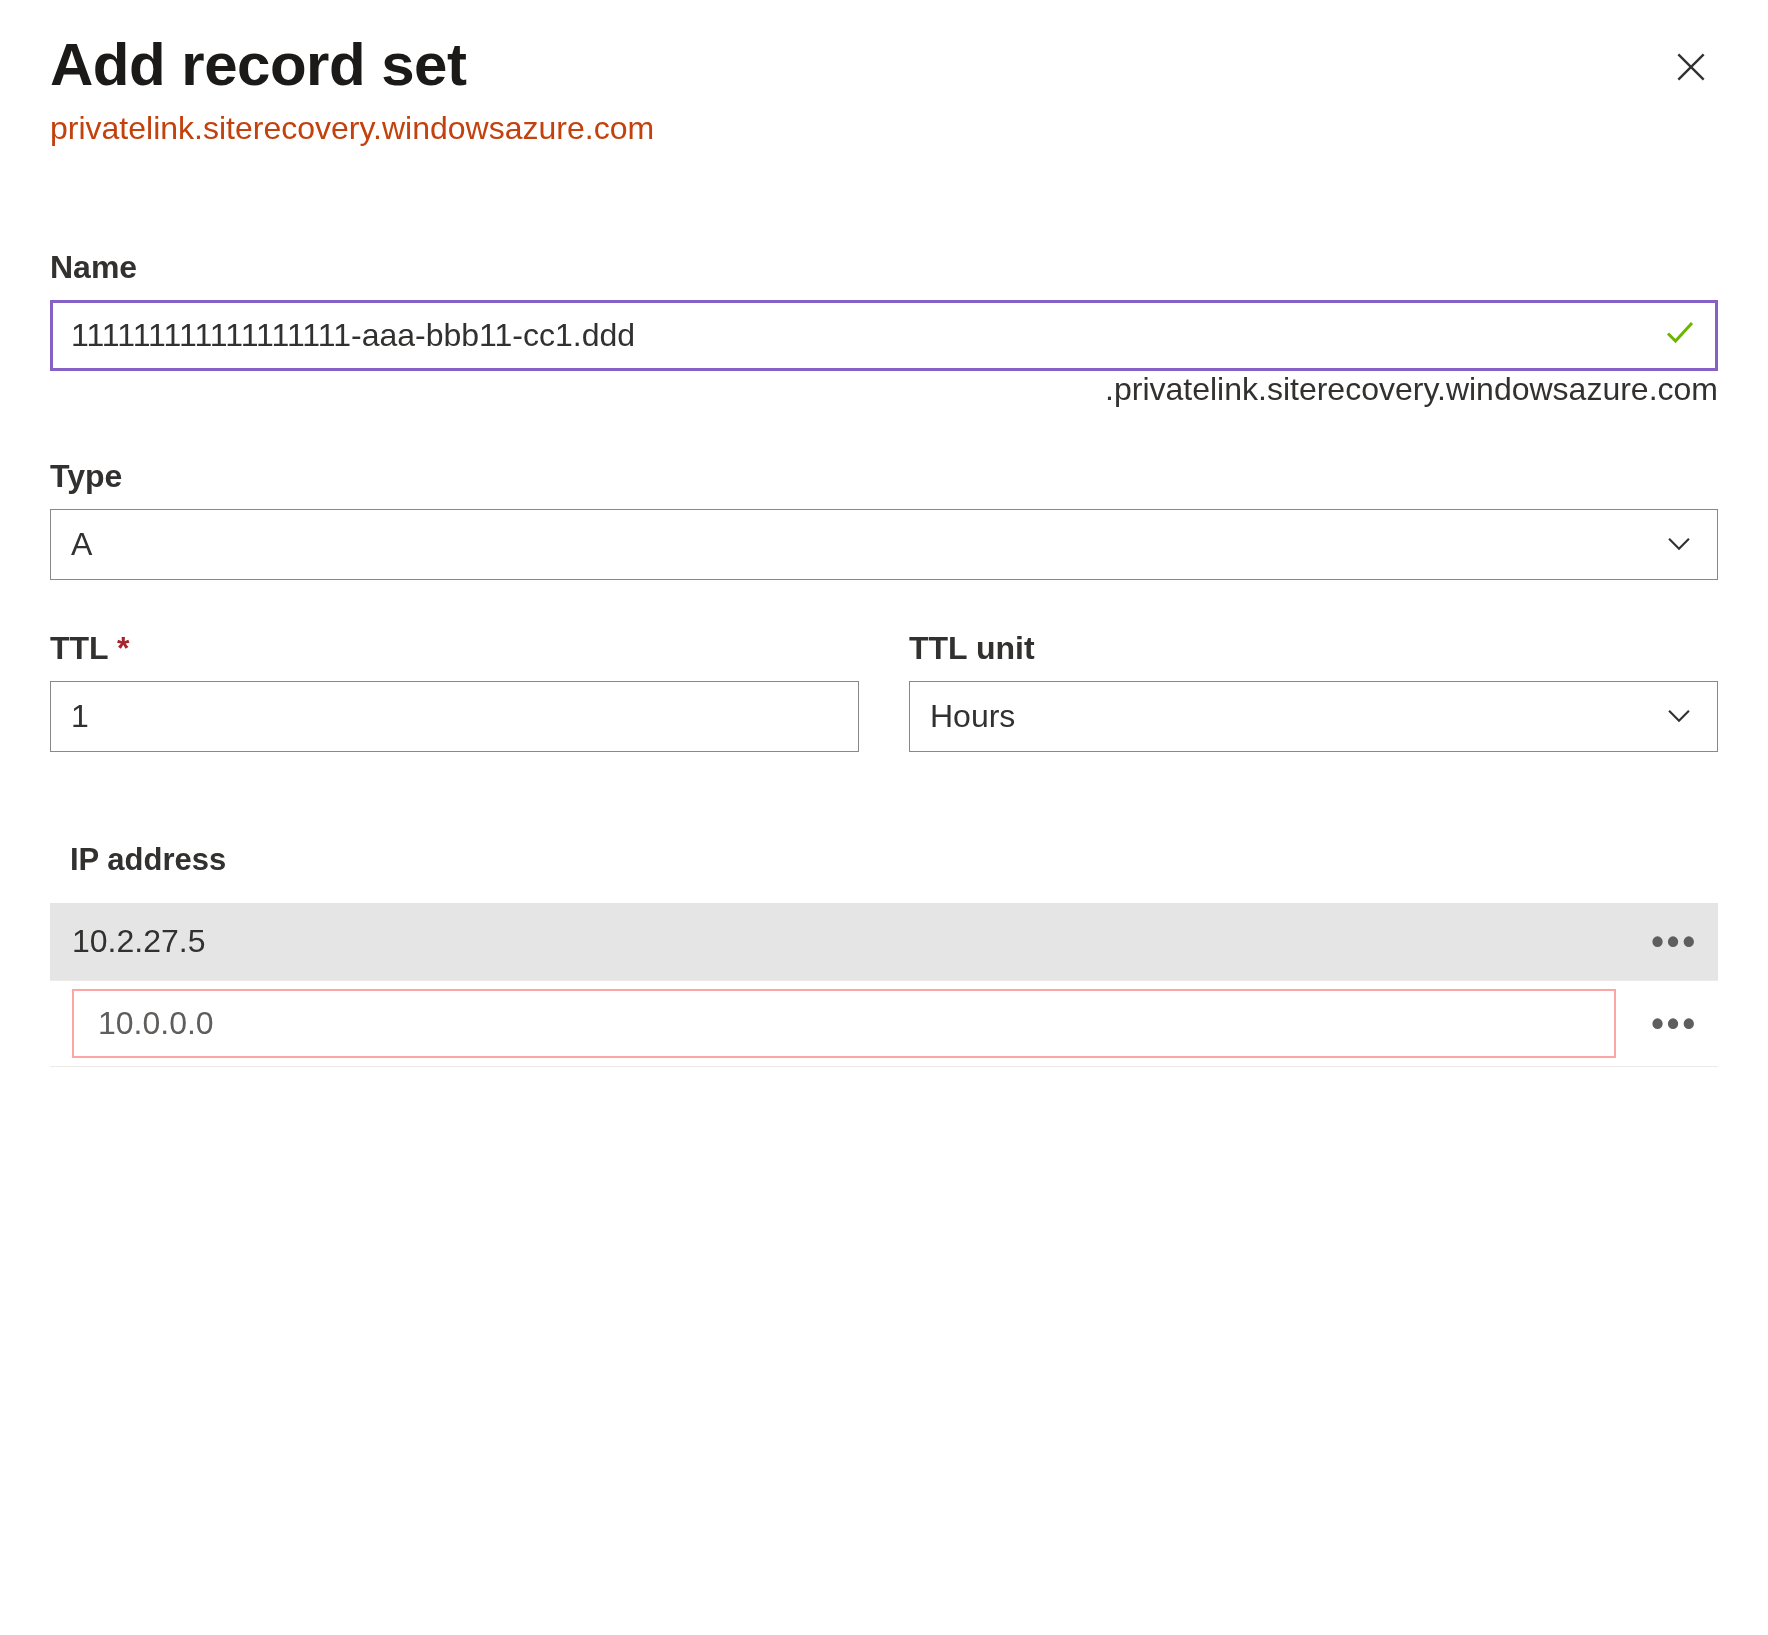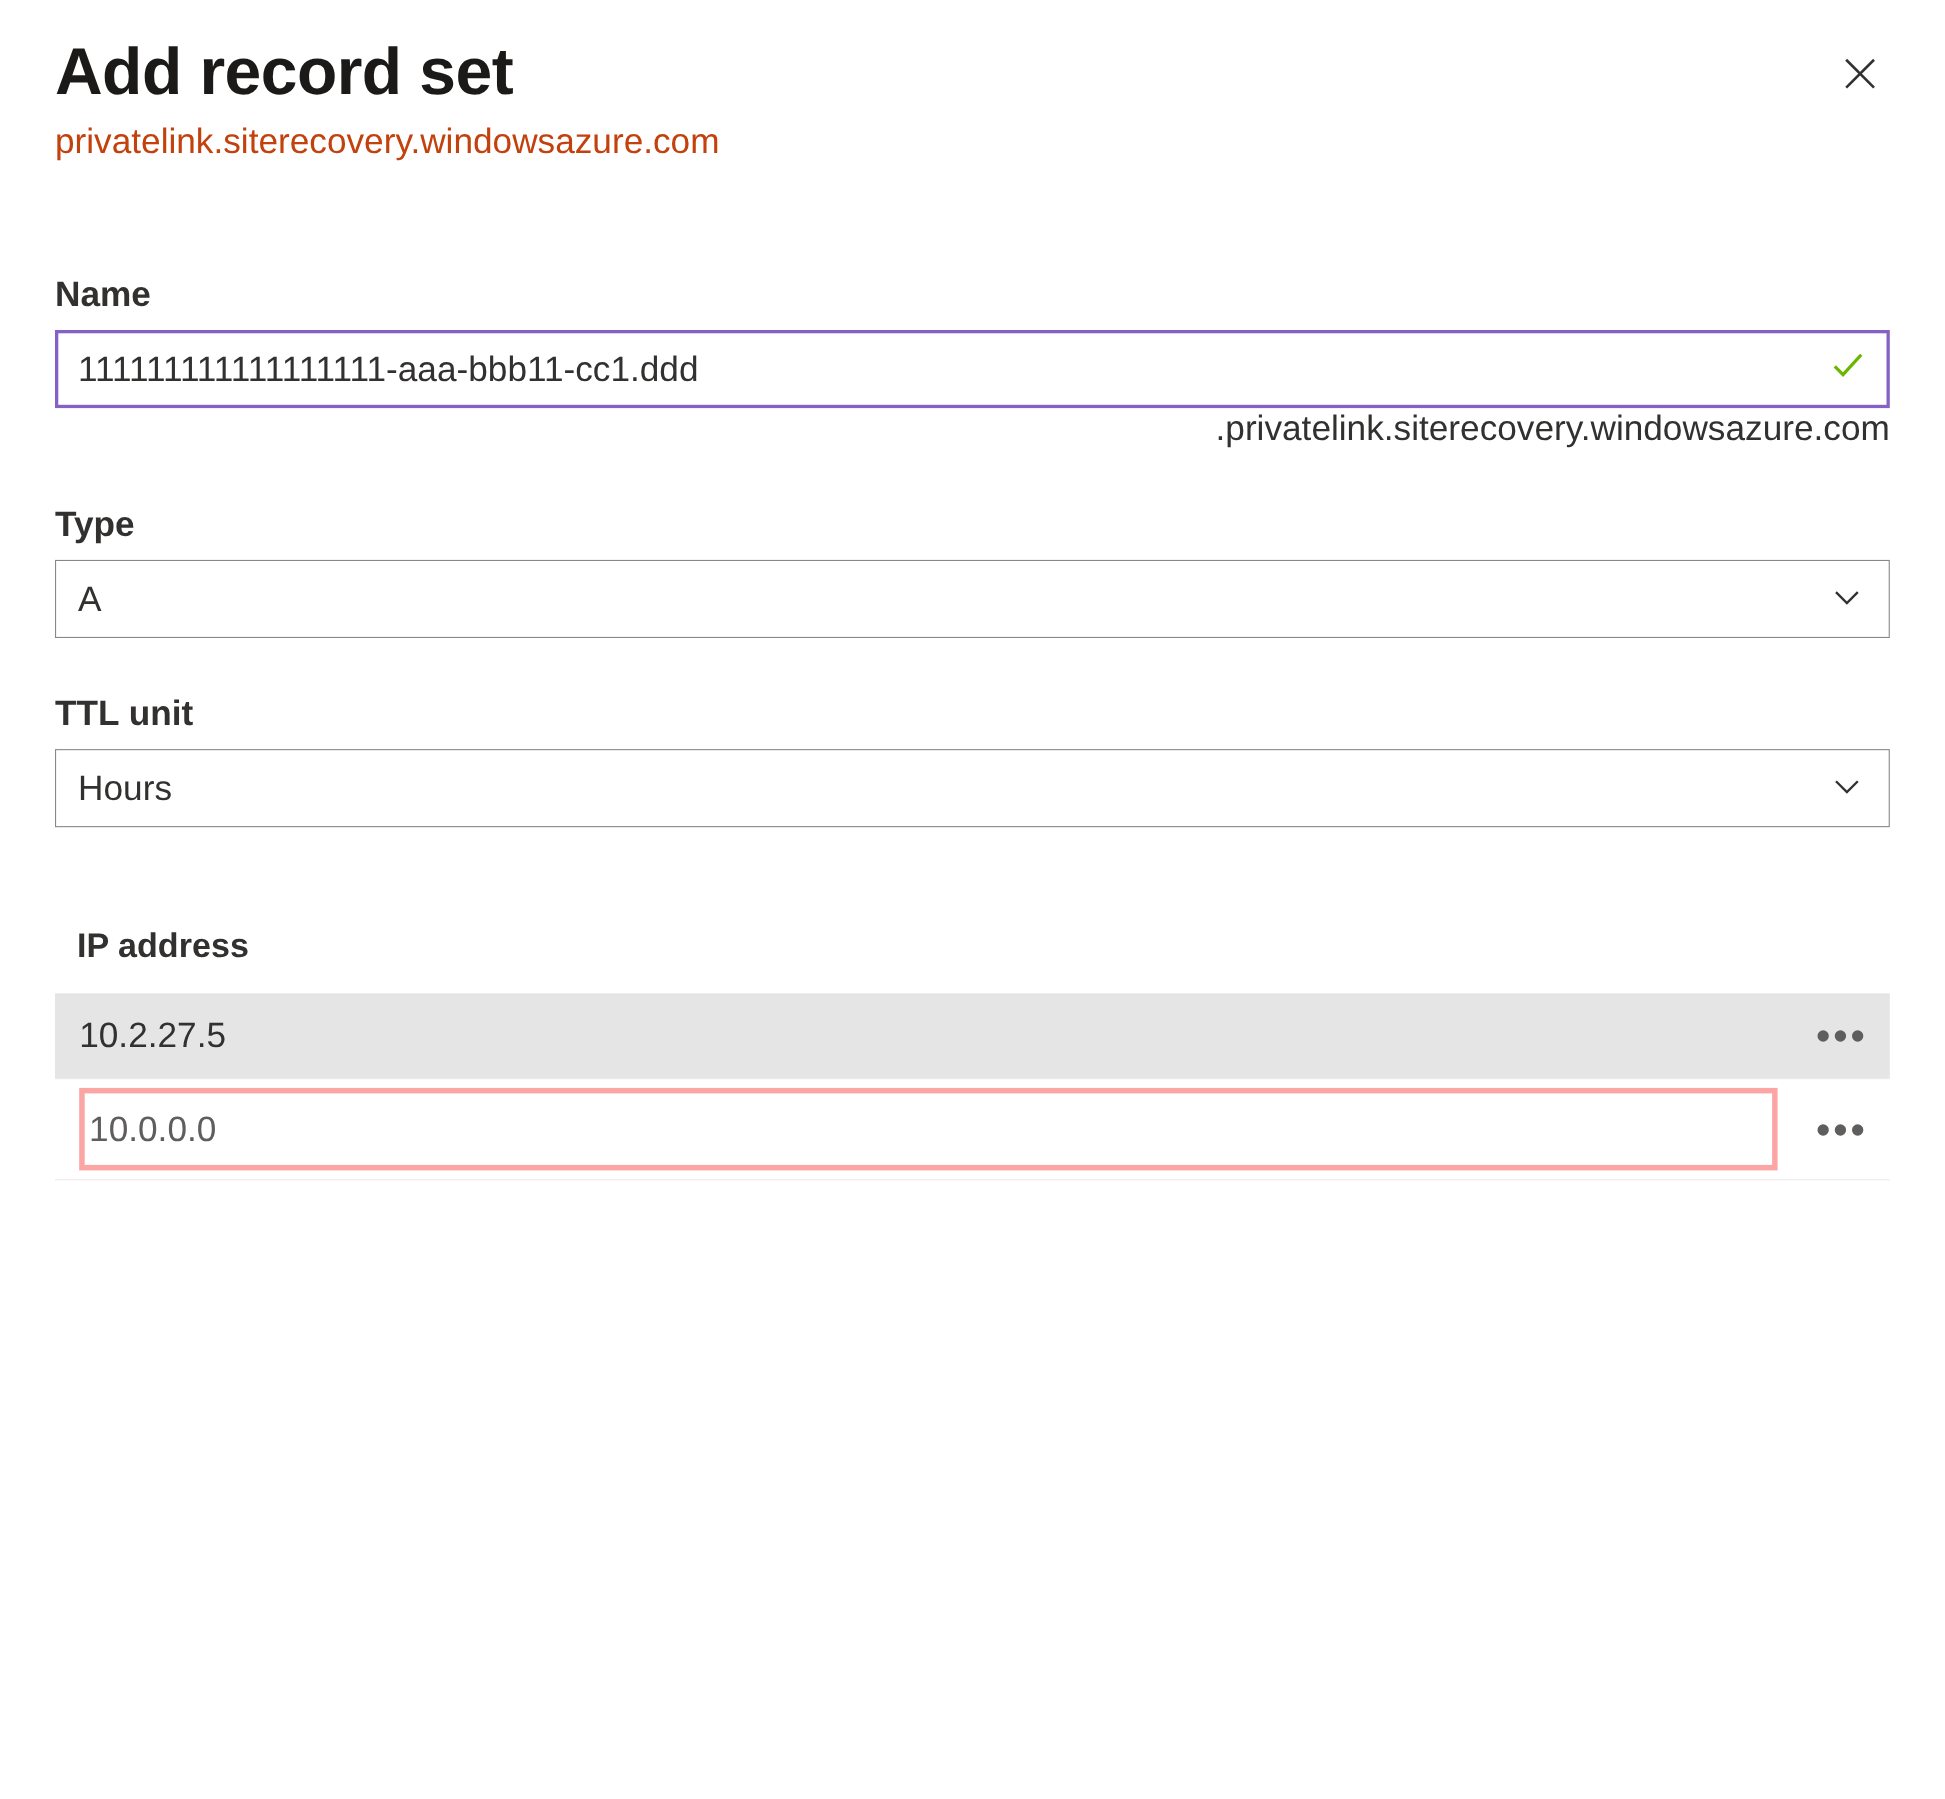--- a/index.html
+++ b/index.html
@@ -142,22 +142,22 @@
       color: #323130;
     }
     .ip-row-filled {
       background: #e5e5e5;
     }
     .ip-row-input {
       padding: 8px 0 8px 22px;
     }
     .ip-input {
       width: 100%;
-      border: 5px solid #fca5a5;
-      padding: 14px 4px;
+      border: 2px solid #fca5a5;
+      padding: 14px 24px;
       font-size: 32px;
       color: #605e5c;
       font-family: inherit;
     }
     .more-btn {
       font-size: 36px;
       color: #605e5c;
       cursor: pointer;
       padding: 0 20px;
       letter-spacing: 3px;
@@ -203,20 +203,26 @@
     <div class="select-styled">A</div>
     <span class="chevron-down">
       <svg width="34" height="34" viewBox="0 0 24 24" fill="none" stroke="#323130" stroke-width="1.5">
         <polyline points="5,9 12,16 19,9"></polyline>
       </svg>
     </span>
   </div>
 </div>
 
 <div class="ttl-row">
+  <div class="ttl-col">
+    <label class="field-label">
+      <span>TTL</span> <span class="required">*</span>
+    </label>
+    <input type="text" class="input-text" value="1" style="">
+  </div>
   <div class="ttl-col">
     <label class="field-label">TTL unit</label>
     <div class="select-wrapper">
       <div class="select-styled">Hours</div>
       <span class="chevron-down">
         <svg width="34" height="34" viewBox="0 0 24 24" fill="none" stroke="#323130" stroke-width="1.5">
           <polyline points="5,9 12,16 19,9"></polyline>
         </svg>
       </span>
     </div>

